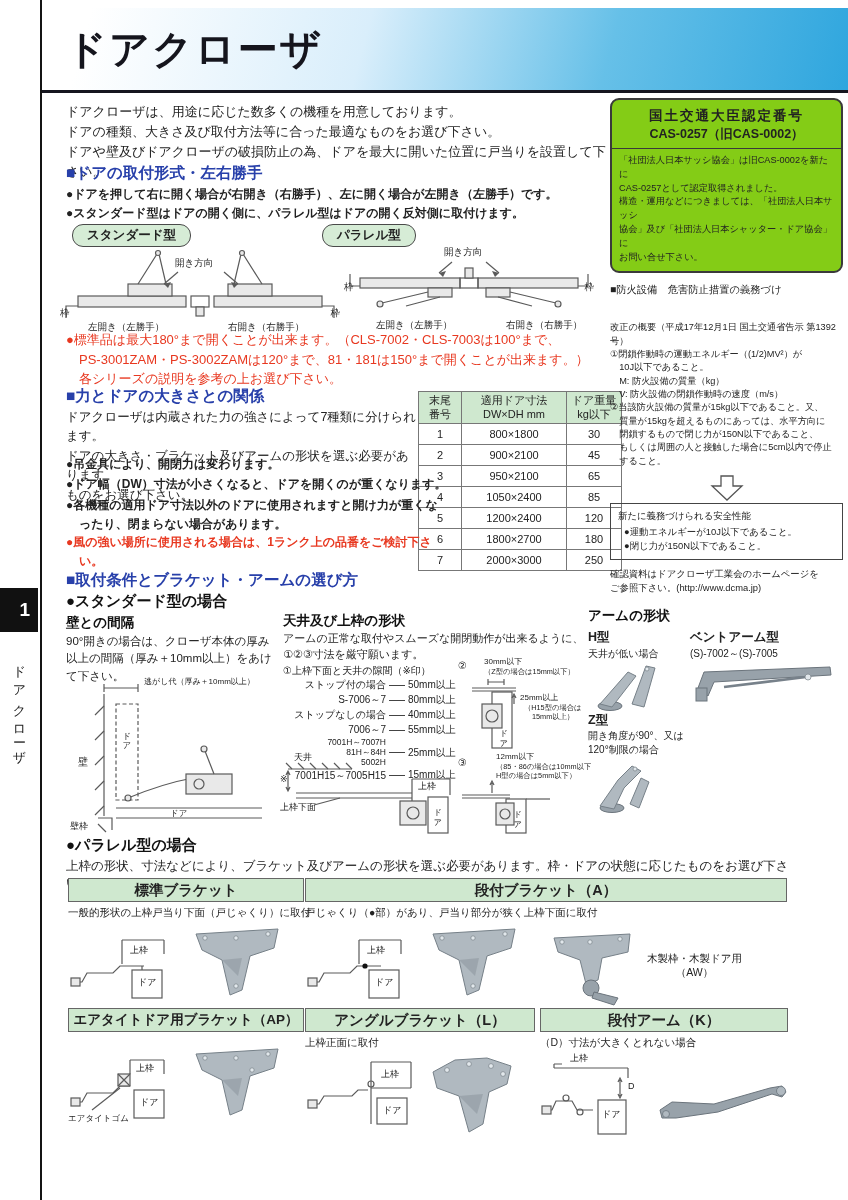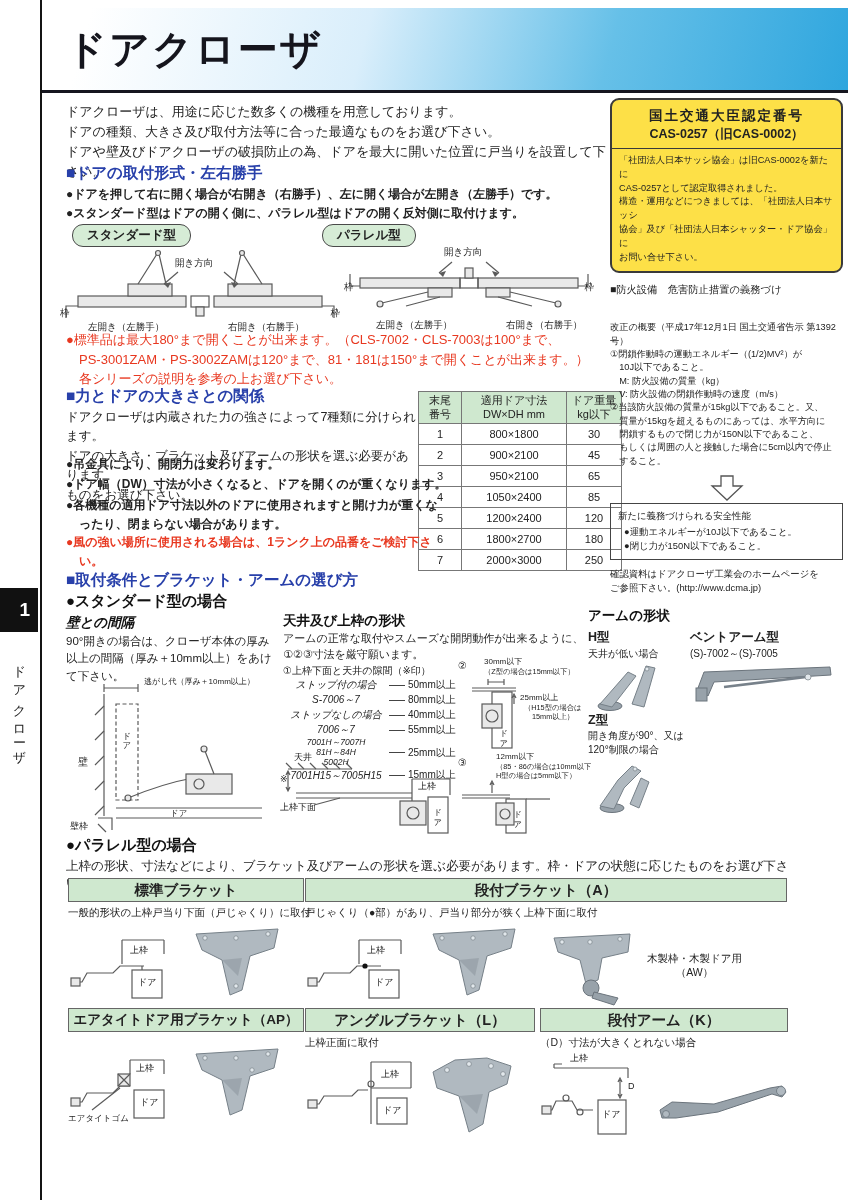--- a/index.html
+++ b/index.html
@@ -42,34 +42,34 @@
   
   .spec-table{border-collapse:collapse;font-size:11px;}
   .spec-table th,.spec-table td{border:1px solid #777;text-align:center;padding:1px 4px;}
   .spec-table th{background:#cfe8cf;font-weight:normal;white-space:pre-line;line-height:1.3;}
   .spec-table td{height:18px;}
   .col-no{width:34px;} .col-size{width:96px;} .col-wt{width:46px;}
   
   .sub-h{font-size:13.5px;font-weight:bold;color:#111;}
   .case-h{font-size:15px;font-weight:bold;color:#111;}
   .crow{display:flex;align-items:center;font-size:10px;margin-bottom:1px;}
-  .crow-label{flex:1;text-align:center;white-space:pre-line;line-height:1.15;font-style:italic;}
+  .crow-label{flex:1;text-align:right;white-space:pre-line;line-height:1.15;}
   .crow-line{width:16px;border-top:1.3px solid #444;margin:0 3px;flex:none;}
   .crow-value{width:54px;white-space:nowrap;}
   .crow:nth-child(5) .crow-label{font-size:8.5px;}
   
   .bcell{position:absolute;}
   .bar{background:#cfe8cf;border:1px solid #666;height:24px;display:flex;align-items:center;
        justify-content:center;font-size:14.5px;font-weight:bold;box-sizing:border-box;}
   .bdesc{font-size:10.5px;margin-top:4px;white-space:nowrap;}
   .bfig{display:flex;align-items:flex-start;gap:8px;margin-top:4px;}
   .ldiag{position:relative;flex:none;}
   
   .sidebar{position:absolute;left:610px;top:98px;width:233px;}
-  .cert-box{border:2px solid #3a3a3a;border-radius:9px;overflow:hidden;background:#fde047;}
+  .cert-box{border:2px solid #3a3a3a;border-radius:9px;overflow:hidden;background:#84cc16;}
   .cert-title{font-size:13.5px;font-weight:bold;text-align:center;letter-spacing:2px;padding-top:7px;}
   .cert-num{font-size:12.5px;font-weight:bold;text-align:center;padding:1px 0 5px;border-bottom:1.5px solid #3a3a3a;}
   .cert-body{font-size:9.2px;line-height:1.5;padding:5px 7px 7px;}
   .fire-h{margin-top:10px;font-size:10.3px;}
   .fire-body{font-size:9.8px;line-height:1.48;margin-top:2px;}
   .rev{margin-top:24px;font-size:9.2px;line-height:1.45;}
   .safety-box{border:1.2px solid #444;margin-top:2px;padding:5px 7px;font-size:9.4px;line-height:1.55;}
   .sb-title{margin-bottom:1px;}
   .side-foot{margin-top:7px;font-size:9.4px;line-height:1.5;}
 </style>
@@ -208,21 +208,21 @@
 </table>
 
 <div class="abs b12 hang" style="left:66px;top:456px;width:370px;">●吊金具により、開閉力は変わります。</div>
 <div class="abs b12 hang" style="left:66px;top:476px;width:370px;">●ドア幅（DW）寸法が小さくなると、ドアを開くのが重くなります。</div>
 <div class="abs b12 hang" style="left:66px;top:496px;width:360px;line-height:1.55;">●各機種の適用ドア寸法以外のドアに使用されますと開け力が重くなったり、閉まらない場合があります。</div>
 <div class="abs b12 hang red" style="left:66px;top:533px;width:360px;line-height:1.55;">●風の強い場所に使用される場合は、1ランク上の品番をご検討下さい。</div>
 
 <div class="abs sec-h" style="left:66px;top:570px;">■取付条件とブラケット・アームの選び方</div>
 <div class="abs case-h" style="left:66px;top:592px;">●スタンダード型の場合</div>
 
-<div class="abs sub-h" style="left:66px;top:614px;font-style:italic;">壁との間隔</div>
+<div class="abs sub-h" style="left:66px;top:614px;">壁との間隔</div>
 <div class="abs" style="left:66px;top:633px;width:215px;font-size:11.5px;line-height:1.5;">90°開きの場合は、クローザ本体の厚み以上の間隔（厚み＋10mm以上）をあけて下さい。</div>
 <div class="diag" style="left:62px;top:678px;width:210px;height:158px;">
   <svg width="210" height="158">
     <path class="ln" d="M42,10 H76 M42,6 v8 M76,6 v8"></path>
     <path class="ln" d="M42,16 V138"></path>
     <path class="ln" d="M42,28 l-9,9 M42,53 l-9,9 M42,78 l-9,9 M42,103 l-9,9 M42,128 l-9,9"></path>
     <rect class="ln" x="54" y="26" width="22" height="96" stroke-dasharray="4,2.5"></rect>
     <path class="ln" d="M66,120 C95,108 120,102 131,100"></path>
     <circle class="fillg" cx="66" cy="120" r="3"></circle>
     <rect class="fillg" x="124" y="96" width="46" height="20"></rect>

